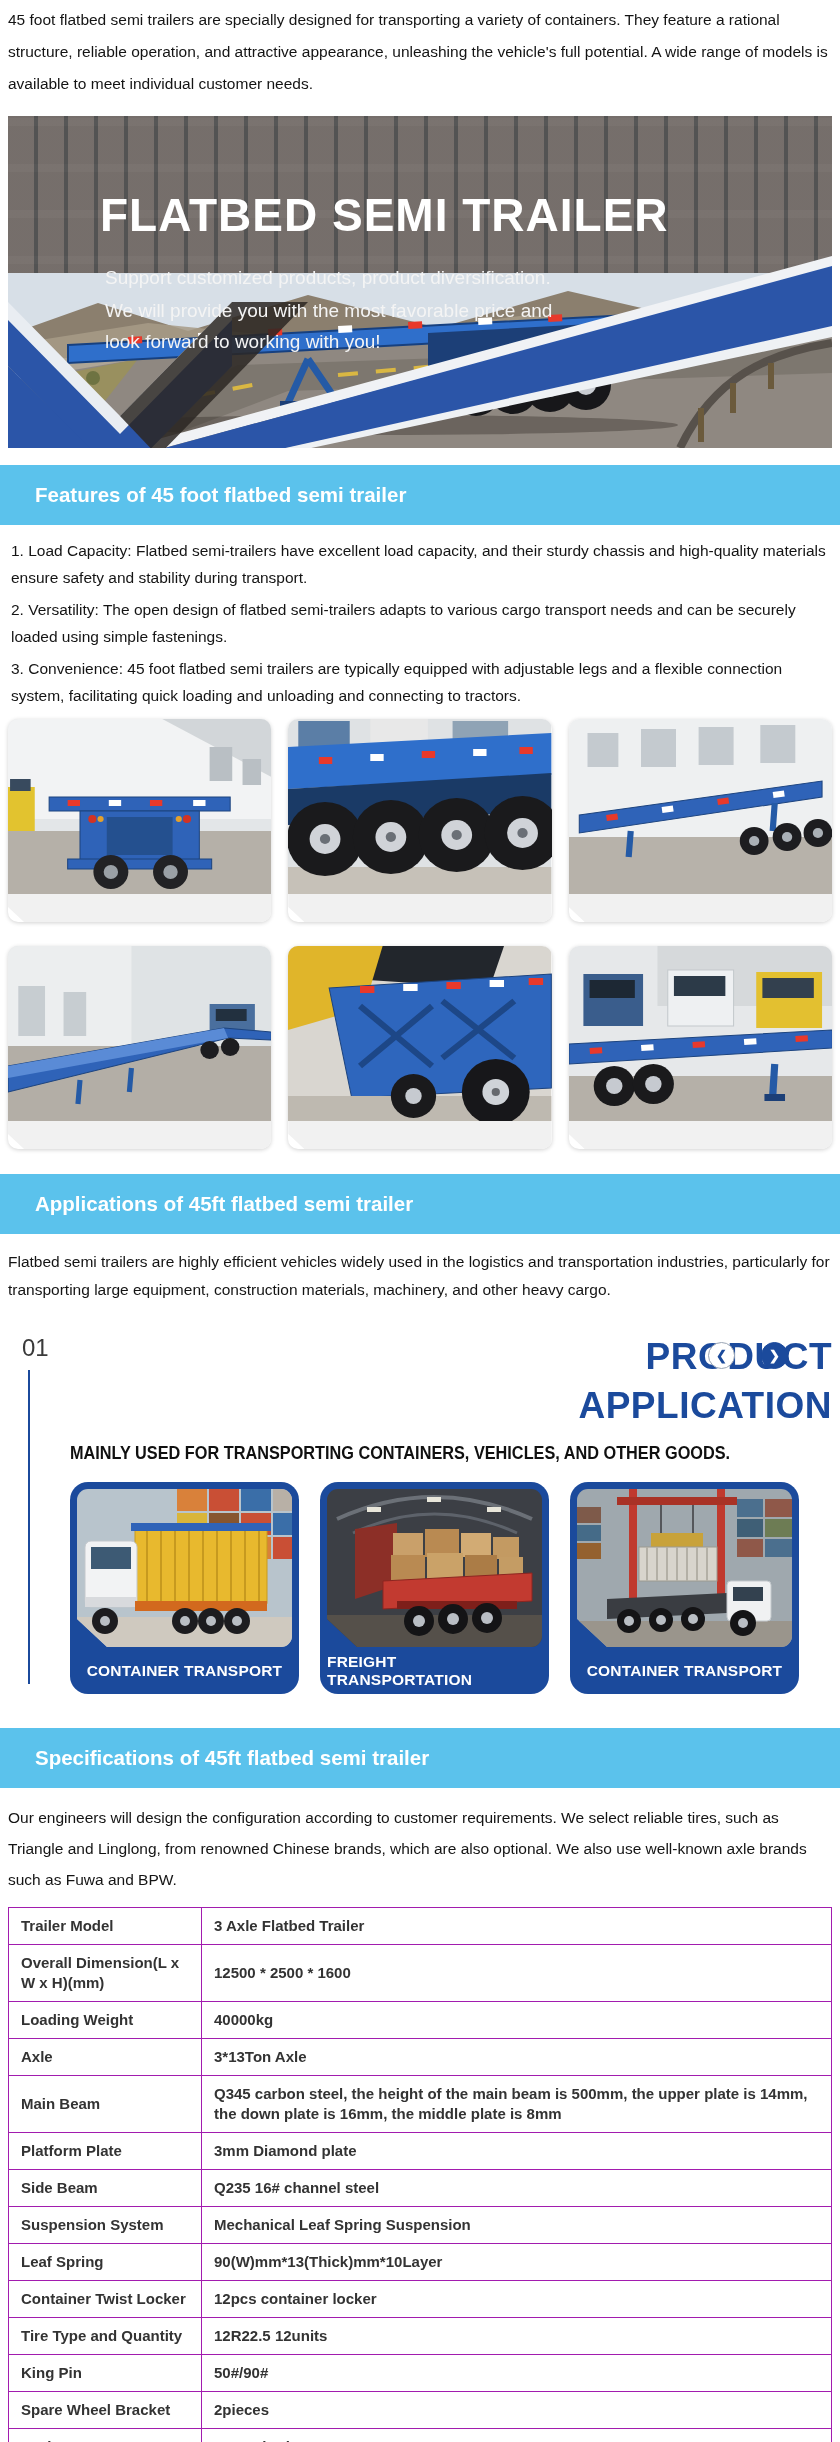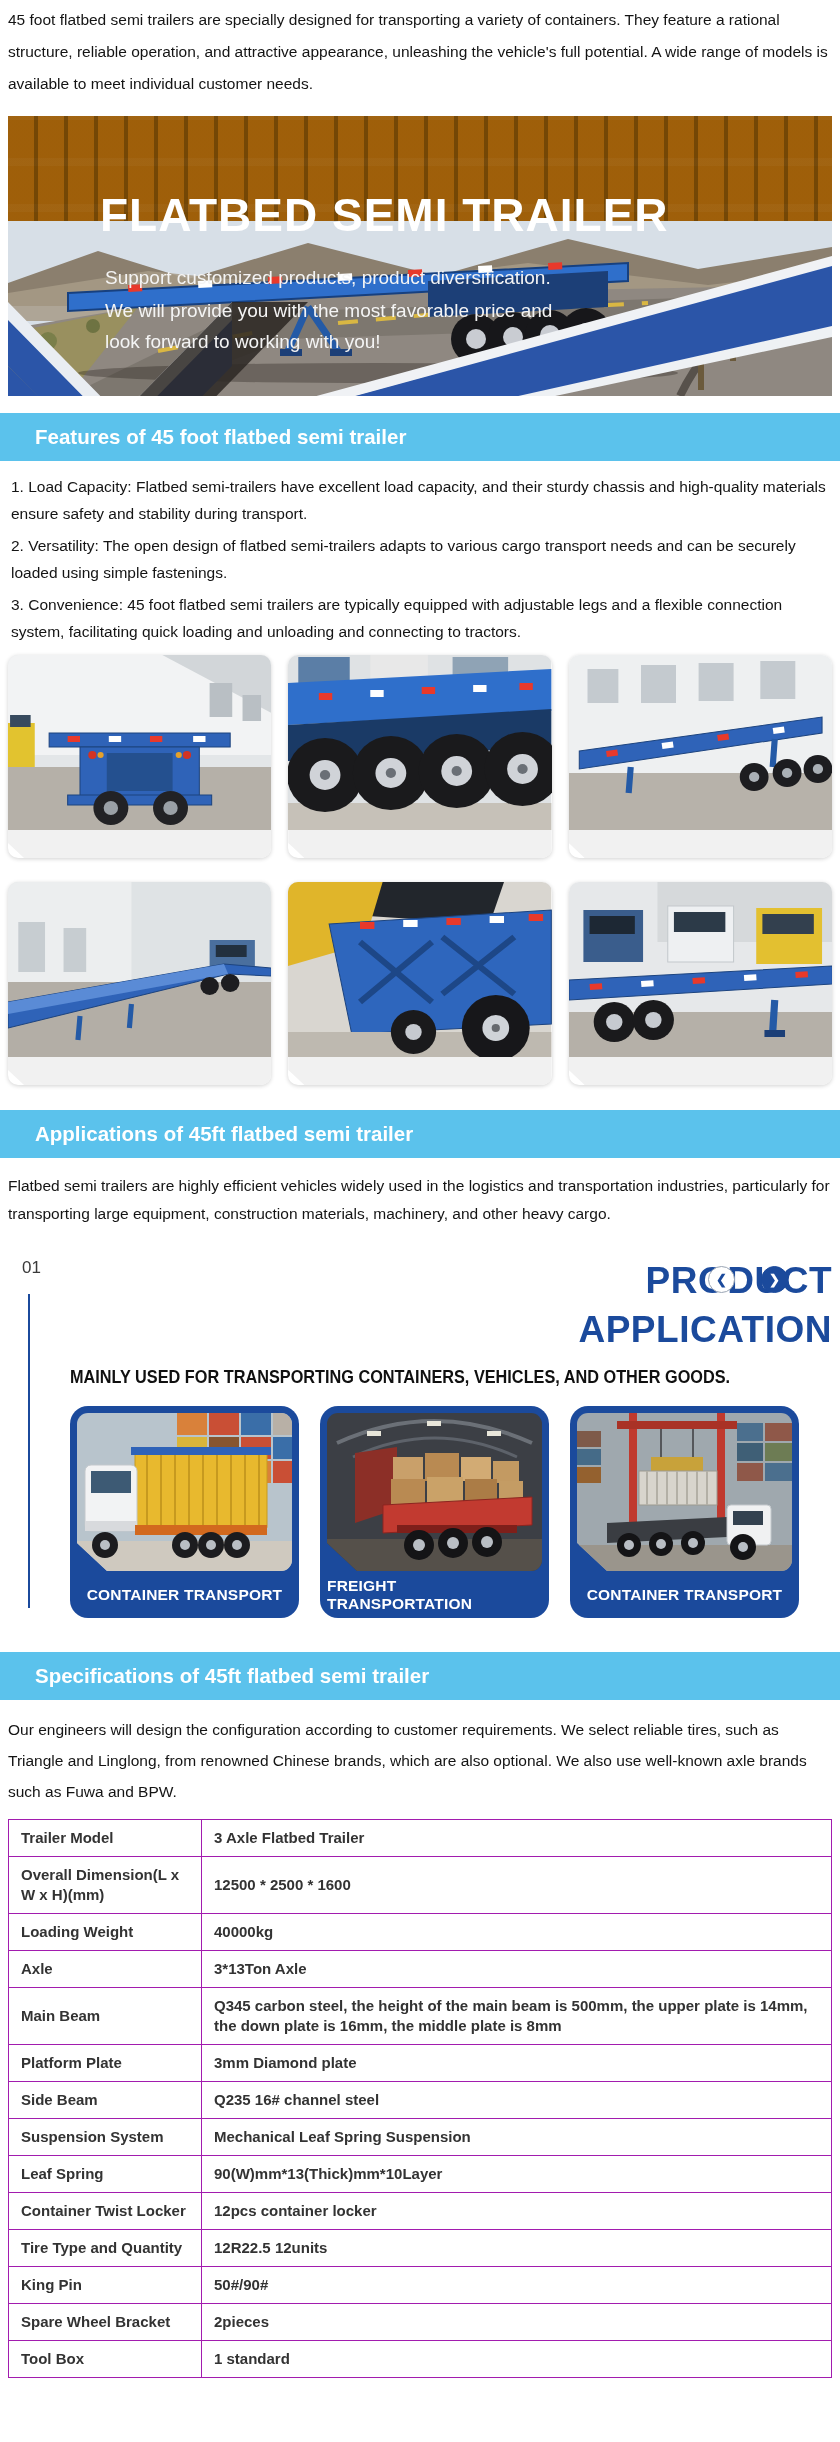--- a/index.html
+++ b/index.html
@@ -3,33 +3,33 @@
 <meta charset="utf-8">
 <style>
   html,body{margin:0;padding:0;}
   body{width:840px;background:#fff;font-family:"Liberation Sans",sans-serif;color:#1c1c1c;}
   .page{width:840px;overflow:hidden;}
 
   
   .intro{margin:4px 8px 10px;font-size:15.5px;line-height:32px;color:#141414;}
 
   
-  .hero{position:relative;margin:16px 8px;height:280px;background:#a16207;overflow:hidden;}
+  .hero{position:relative;margin:16px 8px;height:332px;background:#737373;overflow:hidden;}
   .hero-texture{position:absolute;inset:0;
     background:
       repeating-linear-gradient(90deg, rgba(140,70,35,.10) 0 26px, rgba(0,0,0,.28) 26px 30px),
       repeating-linear-gradient(0deg, rgba(255,255,255,.035) 0 8px, rgba(0,0,0,0) 8px 46px);}
   .hero-scene{position:absolute;left:0;bottom:0;width:824px;height:175px;display:block;}
   .hero-swoosh{position:absolute;inset:0;width:824px;height:360px;display:block;}
   .hero-title{position:absolute;left:92px;top:72px;color:#fff;font-size:46px;font-weight:800;letter-spacing:1px;white-space:nowrap;}
   .hero-sub{position:absolute;left:97px;top:146px;width:460px;color:#f4f4f4;font-size:19px;line-height:31px;}
   .hero-sub p{margin:0 0 2px;}
 
   
-  .section-bar{height:48px;background:#5bc2ec;display:flex;align-items:center;}
+  .section-bar{height:60px;background:#5bc2ec;display:flex;align-items:center;}
   .section-bar span{margin-left:35px;color:#fff;font-size:20.5px;font-weight:bold;}
   .bar-features{margin-top:17px;}
   .bar-apps{margin-top:25px;}
   .bar-specs{margin-top:28px;}
 
   
   .features-text{margin:12px 8px 6px;font-size:15.5px;line-height:27px;color:#141414;}
   .features-text p{margin:0 3px 5px;}
 
   
@@ -37,21 +37,21 @@
   .photo-card{border-radius:10px;overflow:hidden;box-shadow:0 1px 4px rgba(0,0,0,.18);background:#fff;}
   .photo-card svg{display:block;width:100%;height:175px;}
   .photo-card .strip{height:28px;background:#f1f1f1;
     clip-path:polygon(0 0,100% 0,100% 100%,16px 100%,0 calc(100% - 15px));}
 
   
   .apps-text{margin:14px 8px 0;font-size:15.5px;line-height:28px;color:#141414;}
 
   
   .prod-app{position:relative;margin:24px 8px 0;padding:4px 0 6px 62px;}
-  .pa-number{position:absolute;left:14px;top:6px;font-size:17px;color:#3a3a3a;}
+  .pa-number{position:absolute;left:14px;top:6px;font-size:24px;color:#3a3a3a;}
   .pa-line{position:absolute;left:20px;top:42px;bottom:16px;width:1.5px;background:#1b4a9c;}
   .pa-title{color:#1b4a9c;font-size:37px;font-weight:700;line-height:49px;letter-spacing:.5px;text-align:right;}
   .pa-sub{margin-top:13px;font-size:17.5px;font-weight:bold;color:#101010;transform:scaleX(.93);transform-origin:left;white-space:nowrap;}
   .pa-nav{position:absolute;right:44px;top:14px;display:flex;gap:26px;}
   .pa-nav .nav-btn{width:27px;height:27px;border-radius:50%;display:flex;align-items:center;justify-content:center;
      font-size:13px;font-weight:bold;cursor:pointer;box-sizing:border-box;}
   .nav-prev{background:#fff;border:1.5px solid #9aa5b4;color:#1b4a9c;}
   .nav-next{background:#1b4a9c;border:1.5px solid #1b4a9c;color:#fff;}
   .pa-cards{display:flex;gap:21px;margin-top:18px;}
   .app-card{width:229px;background:#1b4a9c;border-radius:18px;padding:7px 7px 0;box-sizing:border-box;}

